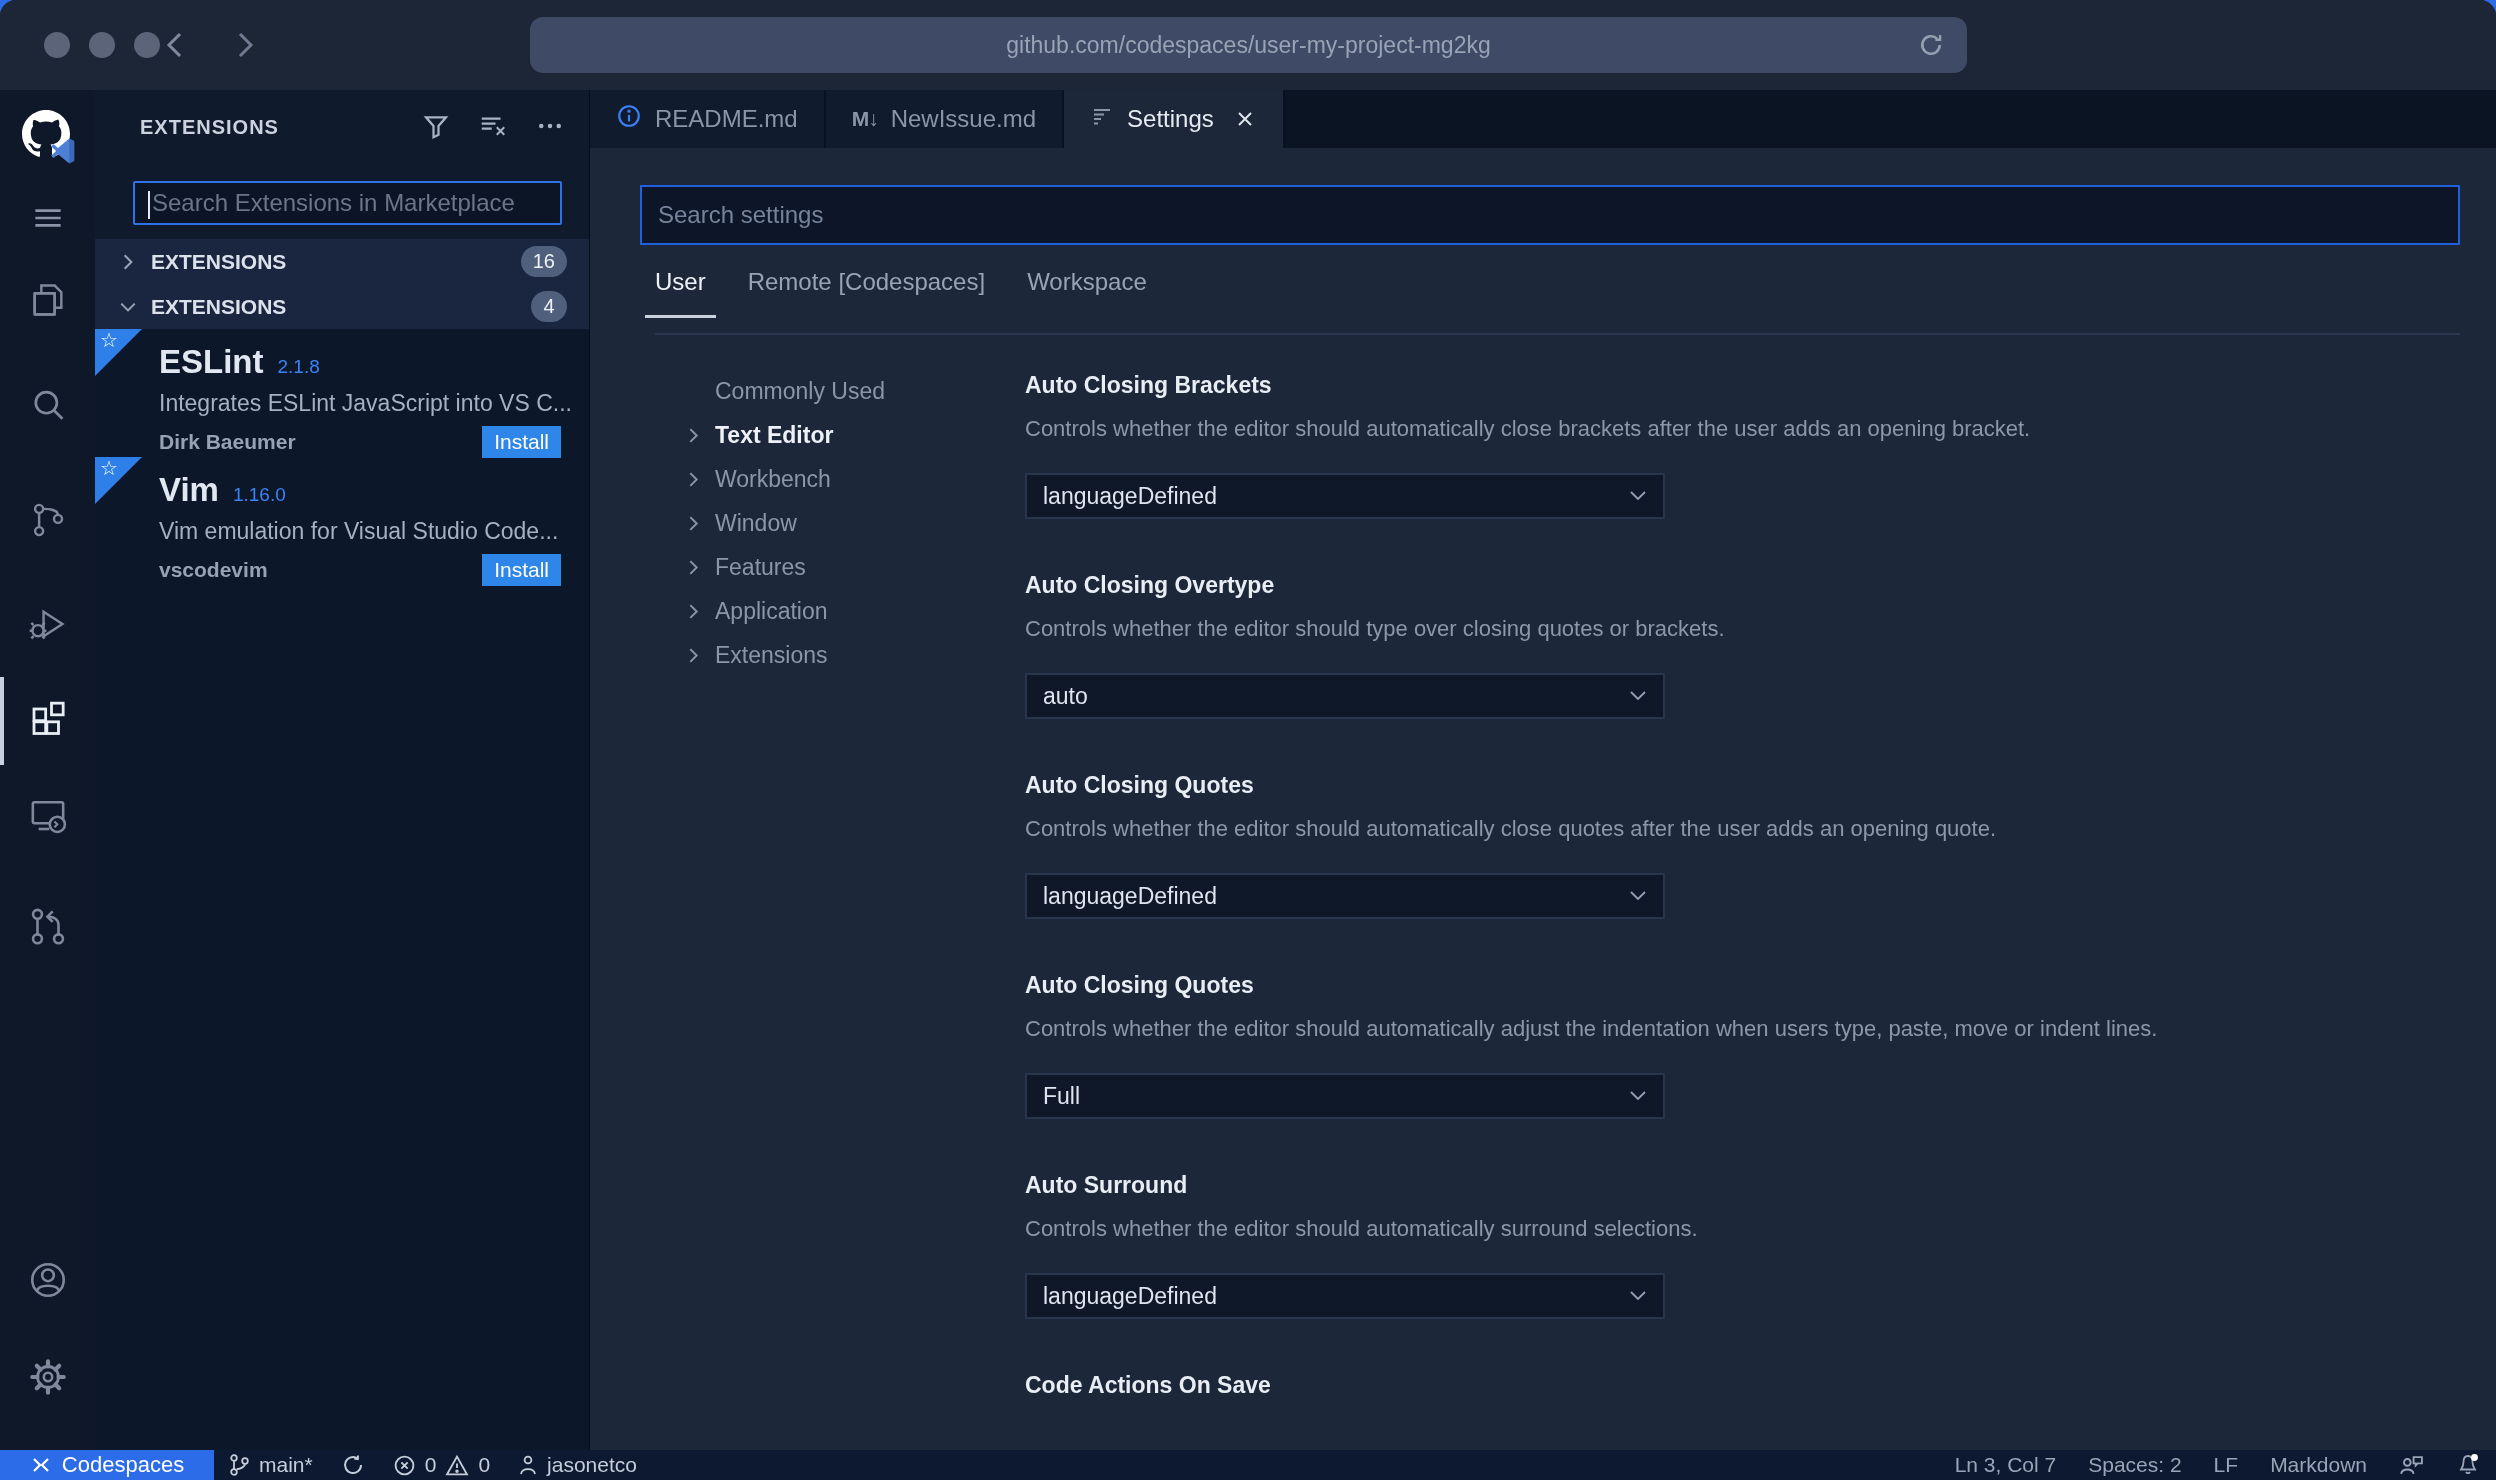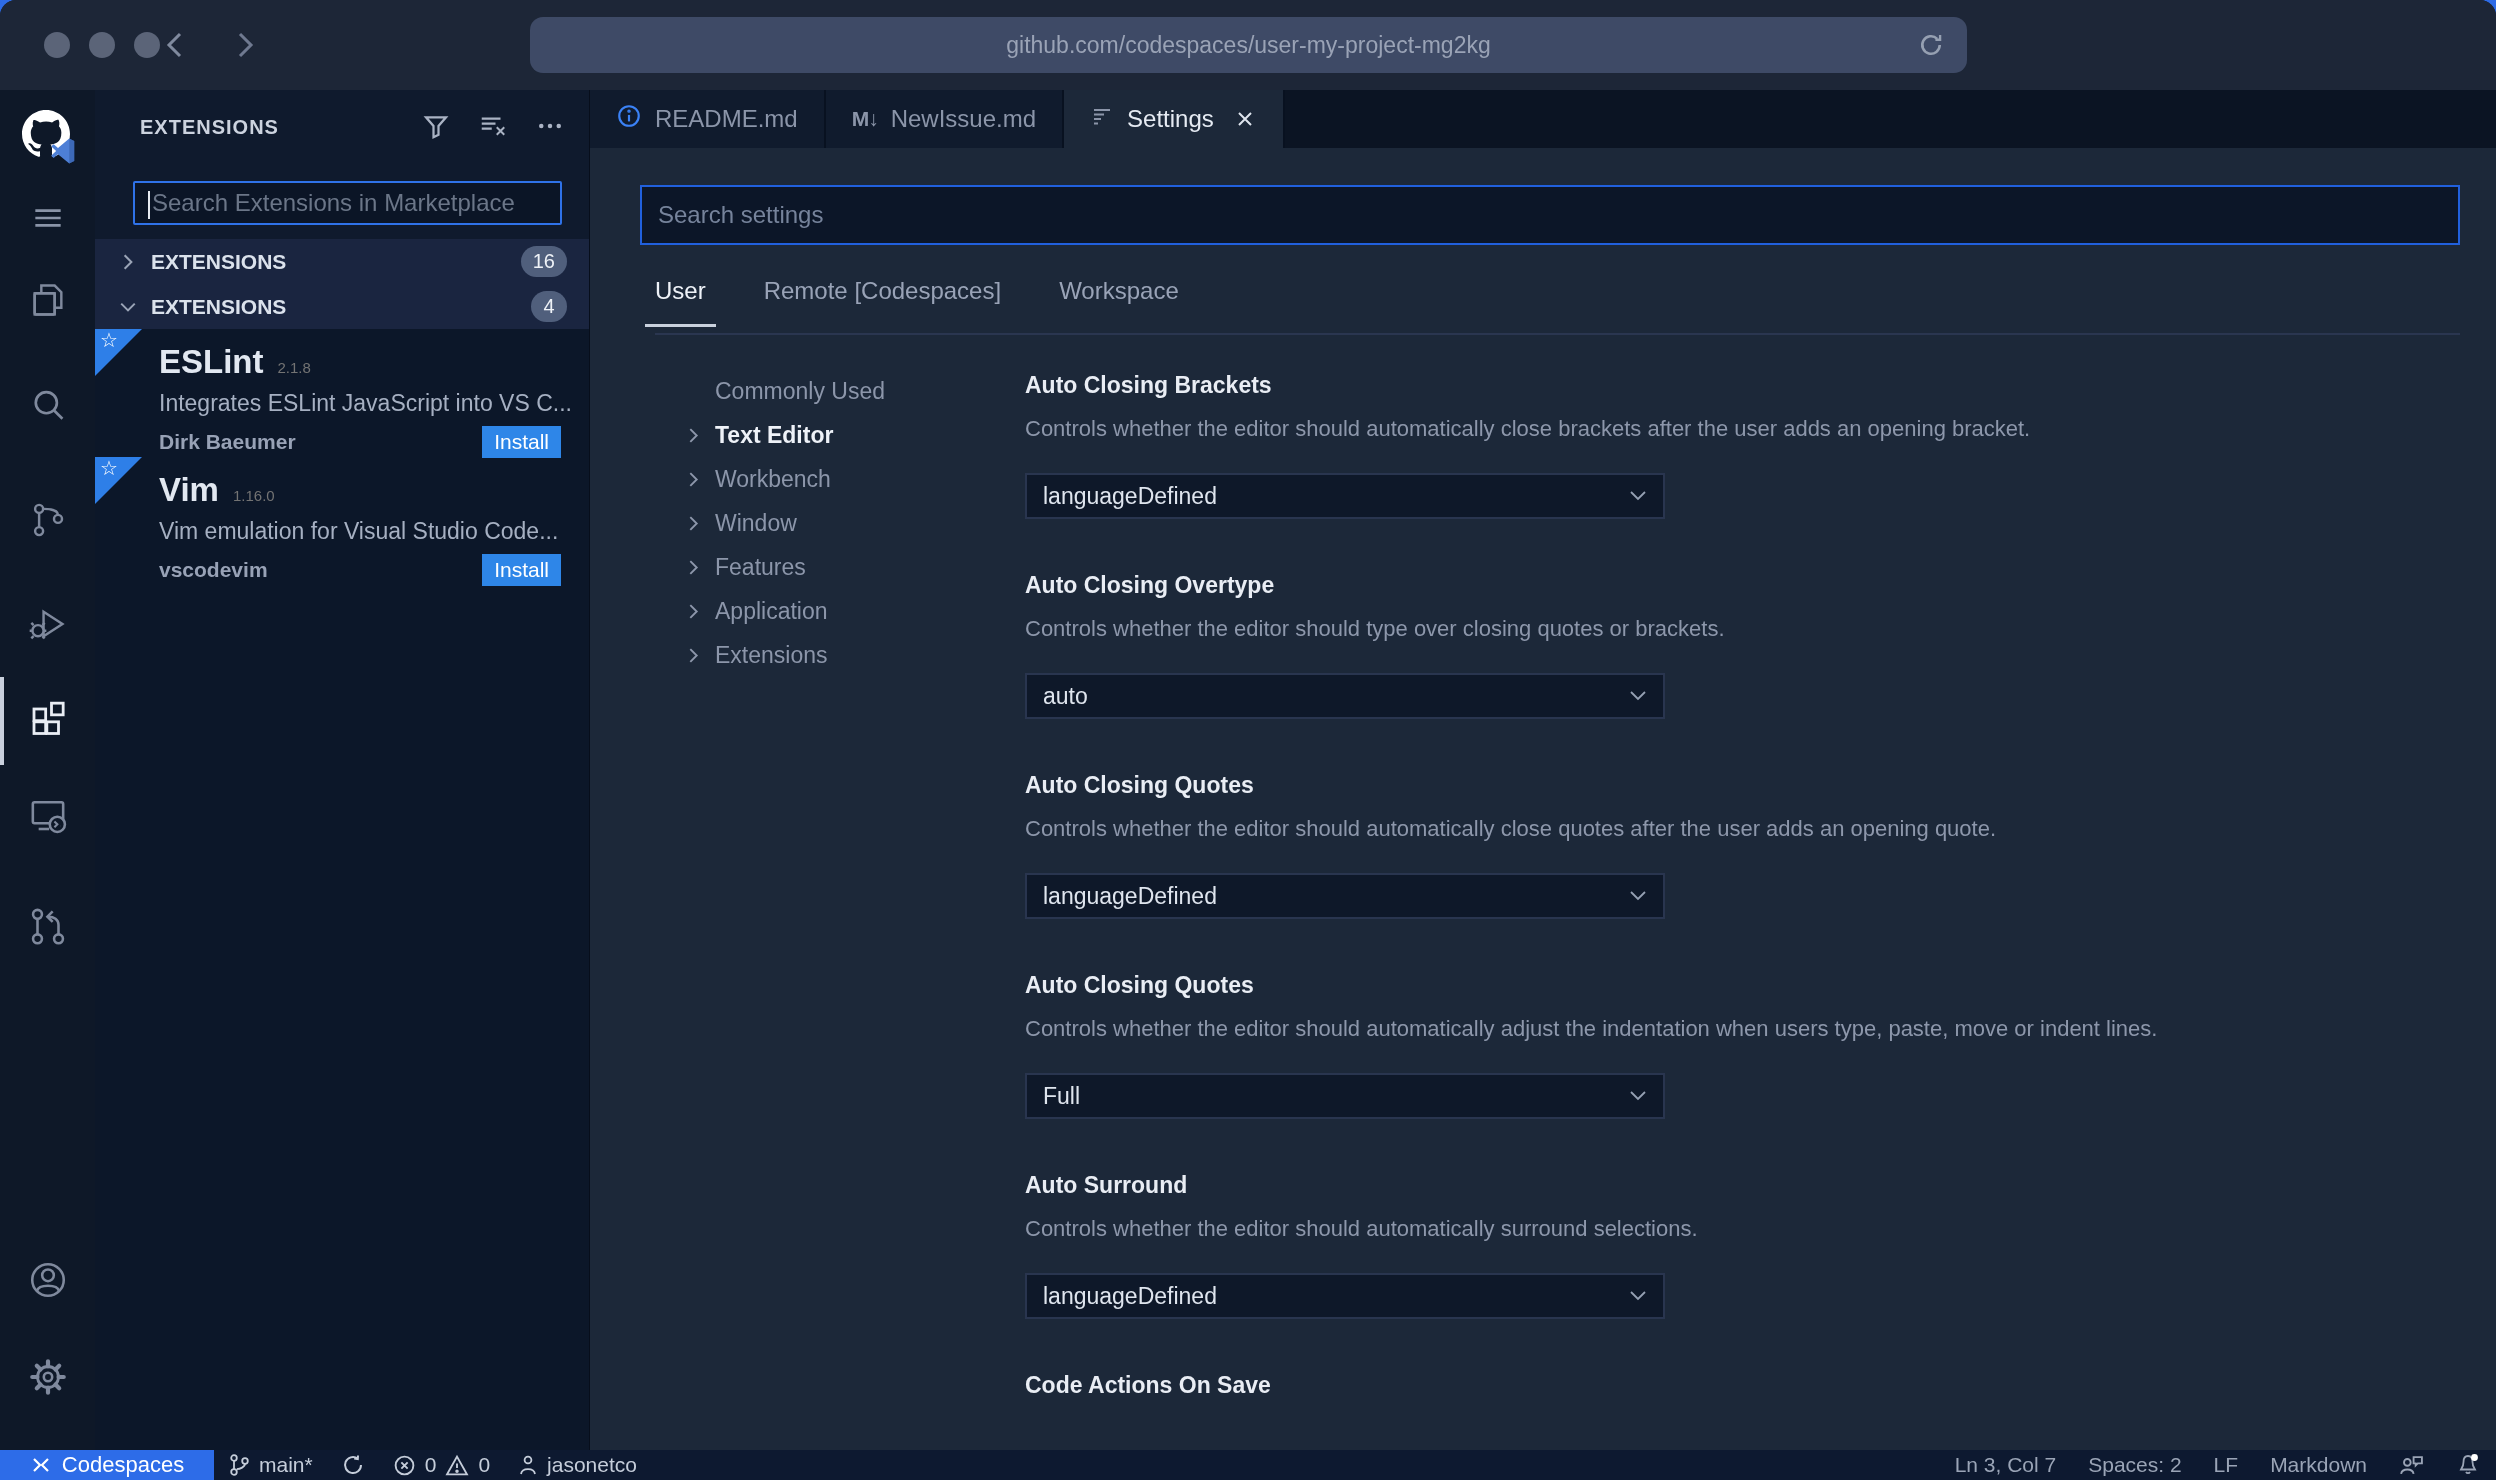--- a/index.html
+++ b/index.html
@@ -39,39 +39,39 @@
   .sec-chev svg { transition:none; }
   .sec-chev.expanded svg { transform:rotate(90deg); }
   .sec-label { margin-left:12px; font-size:21px; font-weight:bold; color:#dbe2ec; }
   .sec-badge { margin-left:auto; min-width:36px; height:31px; padding:0 12px; border-radius:16px; background:#505f7c; color:#eef2f7; font-size:20px; display:flex; align-items:center; justify-content:center; }
   .ext-list { flex:1; background:#0c1729; }
   .ext-item { position:relative; height:128px; padding:14px 0 0 64px; }
   .ribbon { position:absolute; top:0; left:0; width:0; height:0; border-top:47px solid #2e7fe8; border-right:47px solid transparent; }
   .ribbon-star { position:absolute; top:1px; left:5px; color:#fff; font-size:20px; line-height:1; }
   .ext-name-row { display:flex; align-items:baseline; }
   .ext-name { font-size:33px; font-weight:bold; color:#e2e8f1; }
-  .ext-version { margin-left:14px; font-size:15px; color:#737373; }
+  .ext-version { margin-left:14px; font-size:19px; color:#3b82f6; }
   .ext-desc { margin-top:9px; font-size:23px; color:#a6b0c2; white-space:nowrap; overflow:hidden; width:420px; }
   .ext-meta { margin-top:9px; display:flex; align-items:center; }
   .ext-author { font-size:21px; font-weight:bold; color:#98a2b6; }
   .ext-install { margin-left:auto; margin-right:28px; background:#2e86e8; color:#fff; font-size:21px; border:none; padding:4px 12px; font-family:inherit; cursor:pointer; }
 
   
   .editor { position:relative; flex:1; background:#1c2839; }
   .tabstrip { position:absolute; top:0; left:0; right:0; height:58px; background:#0b1423; display:flex; }
   .tab { height:58px; display:flex; align-items:center; padding:0 26px; gap:13px; font-size:24px; color:#8b95a9; background:#101b2d; border-right:2px solid #081120; }
   .tab.active { background:#1c2839; color:#e6ebf3; }
   .tab .mdicon { font-size:21px; font-weight:bold; color:#8b95a9; letter-spacing:-1px; }
   .tab-close { margin-left:6px; display:flex; }
 
   .settings-page { position:absolute; top:58px; left:0; right:0; bottom:0; }
   .settings-search { position:absolute; top:37px; left:50px; right:36px; height:60px; border:2px solid #2160dd; background:#0c1628; display:flex; align-items:center; }
   .settings-search input { flex:1; height:100%; background:transparent; border:none; outline:none; padding-left:16px; font-size:24px; color:#cfd6e2; font-family:inherit; }
   .settings-search input::placeholder { color:#76839b; }
-  .scopes { position:absolute; top:120px; left:65px; right:36px; height:67px; border-bottom:2px solid #2a3650; display:flex; gap:58px; align-items:center; }
+  .scopes { position:absolute; top:120px; left:65px; right:36px; height:67px; border-bottom:2px solid #2a3650; display:flex; gap:42px; align-items:flex-start; }
   .scope { position:relative; font-size:24px; color:#99a3b7; padding-bottom:20px; cursor:pointer; }
   .scope.active { color:#eef2f8; }
   .scope.active::after { content:''; position:absolute; left:-10px; right:-10px; bottom:-2px; height:3px; background:#c9d1dd; }
 
   .settings-body { position:absolute; top:187px; left:0; right:0; bottom:0; overflow:hidden; }
   .toc { position:absolute; left:95px; top:34px; width:310px; }
   .toc-row { height:44px; display:flex; align-items:center; cursor:pointer; }
   .toc-chev { width:30px; display:flex; align-items:center; }
   .toc-chev.hidden { visibility:hidden; }
   .toc-label { font-size:23px; color:#8c96aa; }

